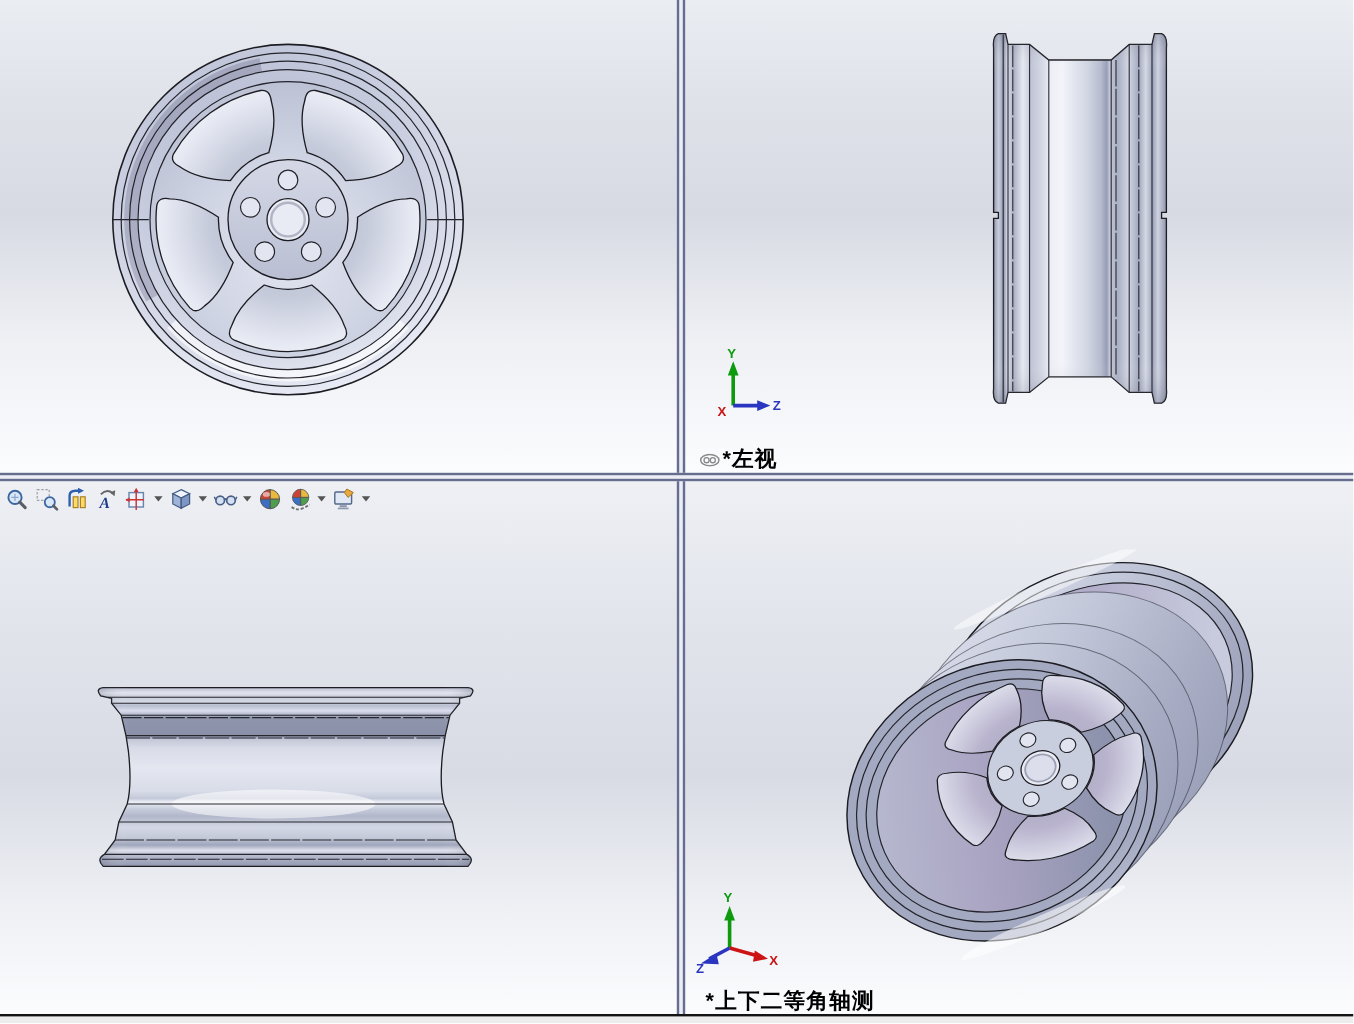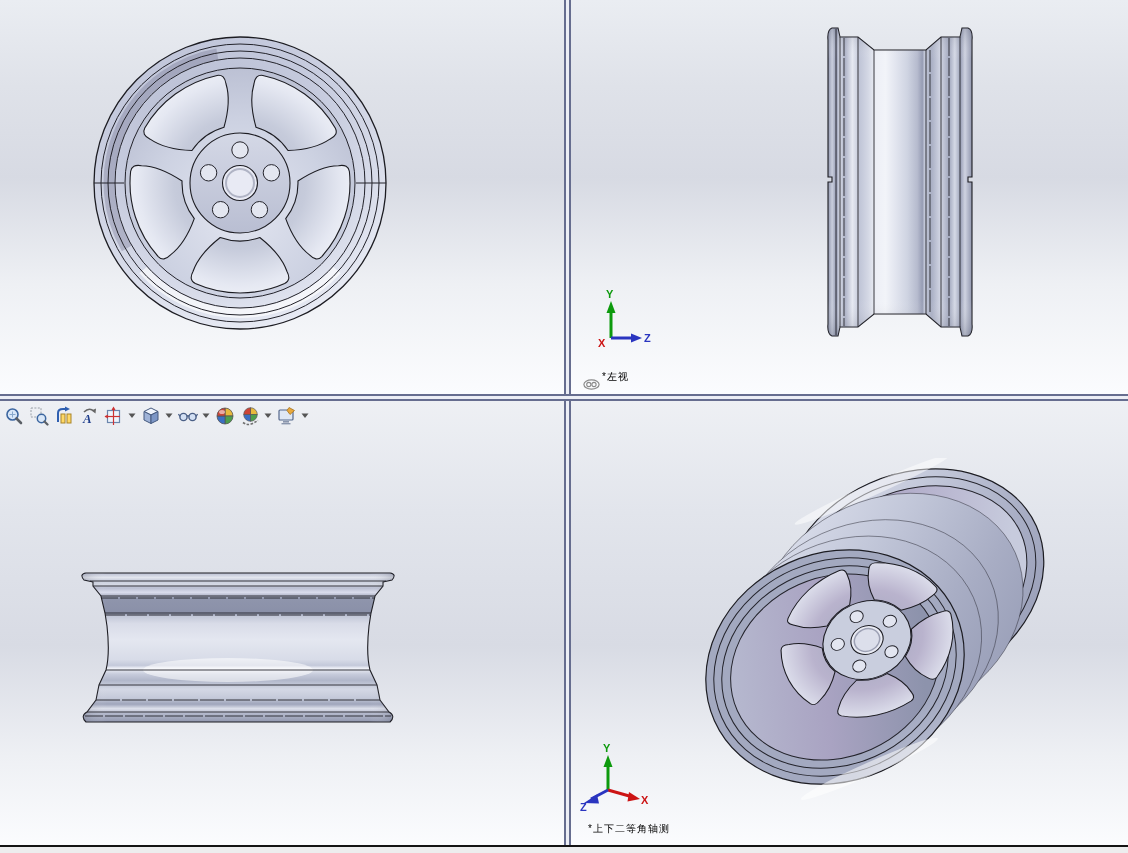--- a/index.html
+++ b/index.html
@@ -13,21 +13,21 @@
     background:linear-gradient(180deg,#eef0f4 0%,#e2e5ec 25%,#d8dbe4 55%,#eef0f4 80%,#fbfcfe 100%);}
   .quad-br{left:571px;top:401px;width:557px;height:444px;
     background:linear-gradient(180deg,#eef0f4 0%,#e2e5ec 25%,#d8dbe4 55%,#eef0f4 80%,#fbfcfe 100%);}
   .vsplit{position:absolute;left:564px;top:0;width:3px;height:845px;
     background:#eceef5;border-left:2px solid #666d8f;border-right:2px solid #666d8f;cursor:col-resize;}
   .hsplit{position:absolute;left:0;top:394px;width:1128px;height:3px;
     background:#eceef5;border-top:2px solid #666d8f;border-bottom:2px solid #666d8f;cursor:row-resize;}
   .bottombar{position:absolute;left:0;top:845px;width:1128px;height:8px;
     background:#ededee;border-top:2px solid #141414;box-sizing:border-box;}
   .abs{position:absolute;}
-  .view-label{position:absolute;font-size:10px;font-weight:normal;color:#000;letter-spacing:1px;white-space:nowrap;}
+  .view-label{position:absolute;font-size:18px;font-weight:bold;color:#000;letter-spacing:1px;white-space:nowrap;}
   .toolbar{position:absolute;left:2px;top:2px;display:flex;align-items:center;gap:2px;height:26px;}
   .tbtn{width:23px;height:23px;display:flex;align-items:center;justify-content:center;
     border:1px solid transparent;border-radius:2px;background:transparent;padding:0;cursor:pointer;}
   .tcaret{width:10px;height:23px;display:flex;align-items:center;justify-content:center;
     border:none;background:transparent;padding:0;cursor:pointer;}
 </style>
 </head>
 <body>
 
 <div class="screen">

